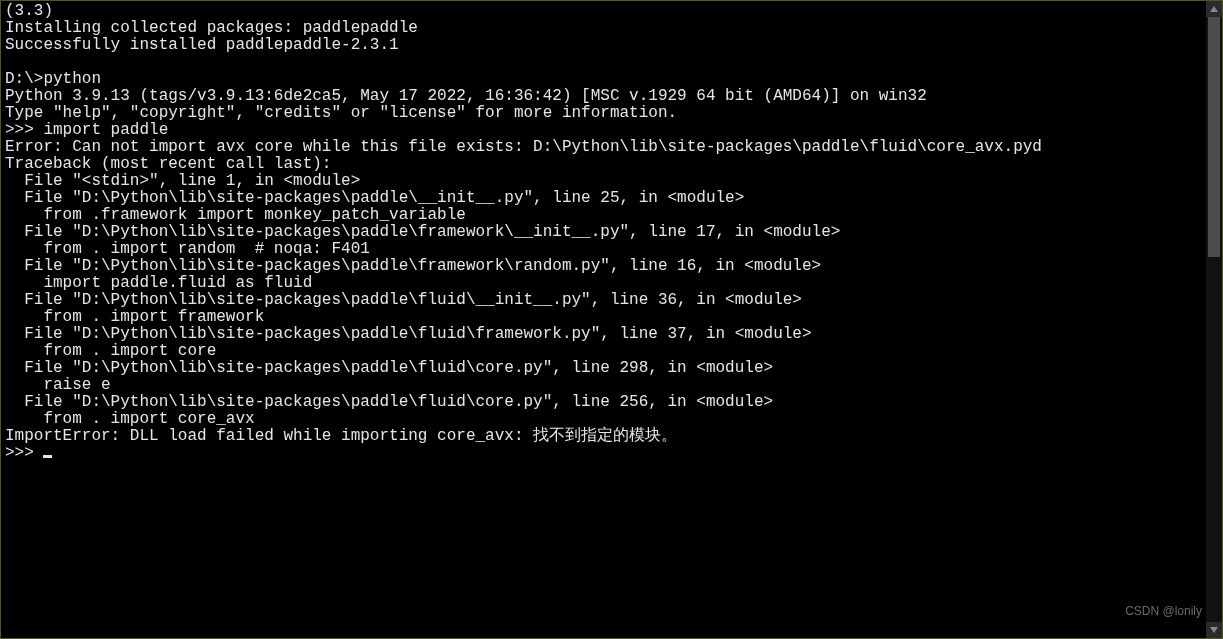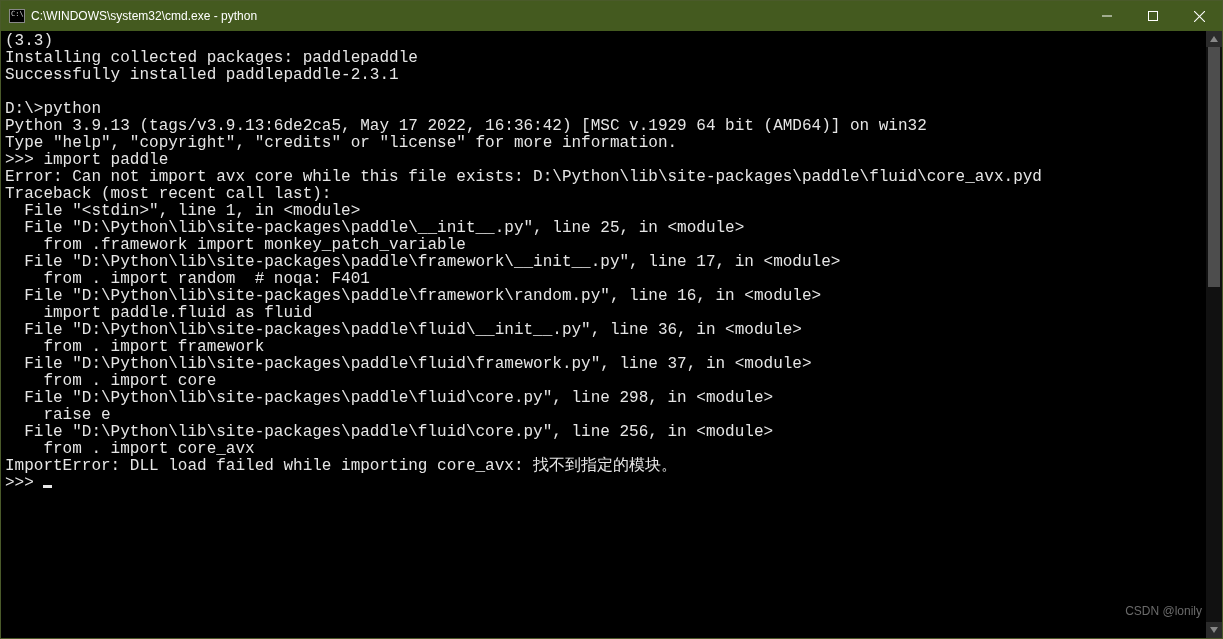--- a/index.html
+++ b/index.html
@@ -20,41 +20,20 @@
   .sb-btn svg { width:8px; height:8px; fill:#888; }
   .sb-track { flex:1; background:#111; position:relative; }
   .sb-thumb { position:absolute; left:2px; right:2px; top:0; height:240px; background:#4d4d4d; }
   .cursor { display:inline-block; width:9px; height:3px; background:#e6e6e6; vertical-align: baseline; margin-bottom:-1px; }
   .watermark { position:absolute; right:20px; bottom:20px; color:#6a6a6a; font-size:12px; font-family: "Segoe UI", sans-serif; }
 </style>
 </head>
 <body>
 
 <div class="window">
-  <div class="titlebar">
-    <div class="app-icon"></div>
-    <div class="title-text">C:\WINDOWS\system32\cmd.exe - python</div>
-    <div class="spacer"></div>
-    <div class="win-btn">
-      <svg viewBox="0 0 10 10">
-          <line x1="0" y1="5" x2="10" y2="5"></line>
-        </svg>
-    </div>
-    <div class="win-btn">
-      <svg viewBox="0 0 10 10">
-          <rect x="0.5" y="0.5" width="9" height="9"></rect>
-        </svg>
-    </div>
-    <div class="win-btn close">
-      <svg viewBox="0 0 10 10">
-          <line x1="0" y1="0" x2="10" y2="10"></line>
-          <line x1="10" y1="0" x2="0" y2="10"></line>
-        </svg>
-    </div>
-  </div>
   <div class="client">
     <div class="terminal" id="terminal">(3.3)
 Installing collected packages: paddlepaddle
 Successfully installed paddlepaddle-2.3.1
 
 D:\&gt;python
 Python 3.9.13 (tags/v3.9.13:6de2ca5, May 17 2022, 16:36:42) [MSC v.1929 64 bit (AMD64)] on win32
 Type "help", "copyright", "credits" or "license" for more information.
 &gt;&gt;&gt; import paddle
 Error: Can not import avx core while this file exists: D:\Python\lib\site-packages\paddle\fluid\core_avx.pyd

